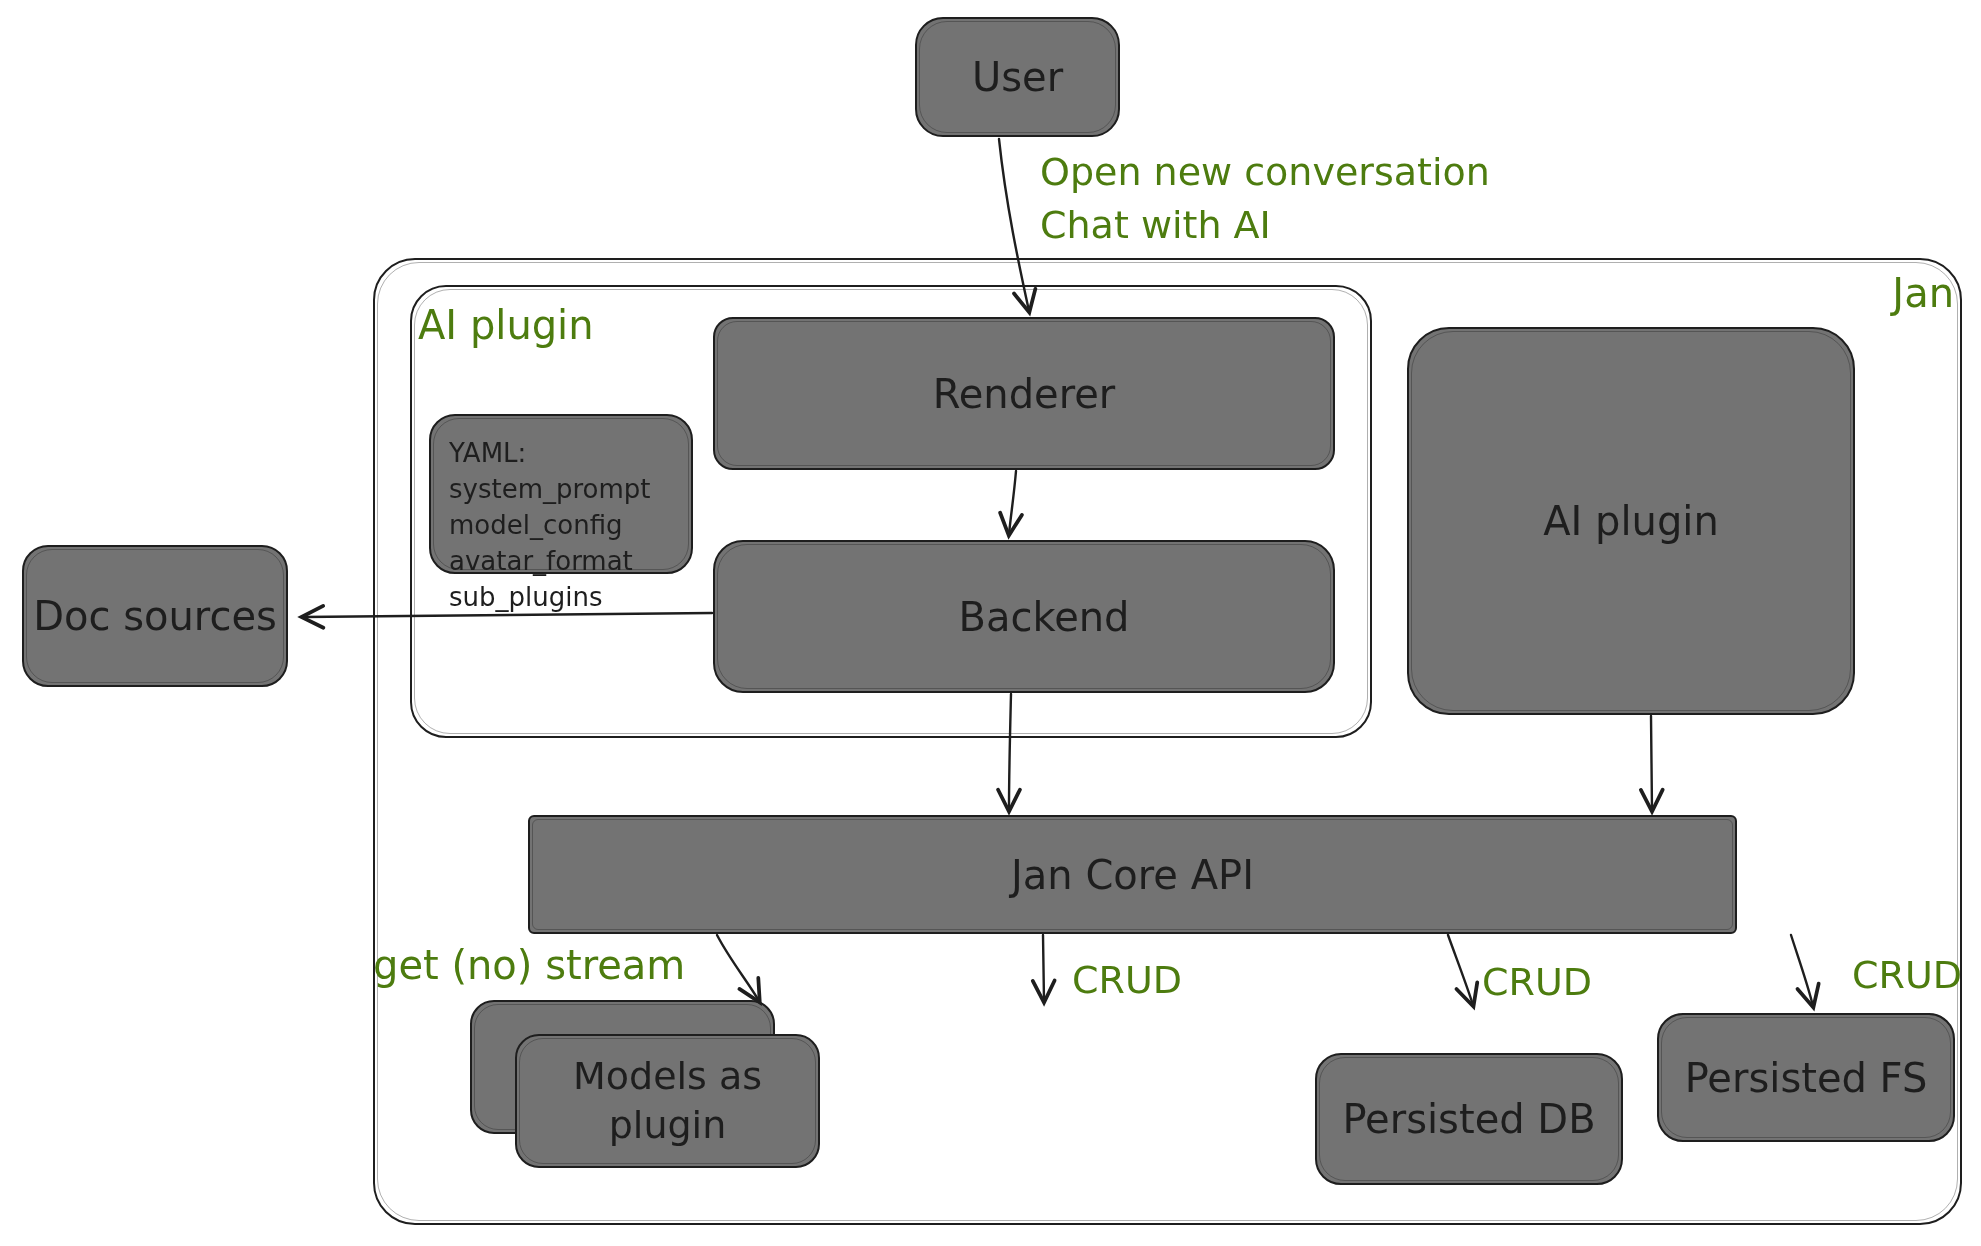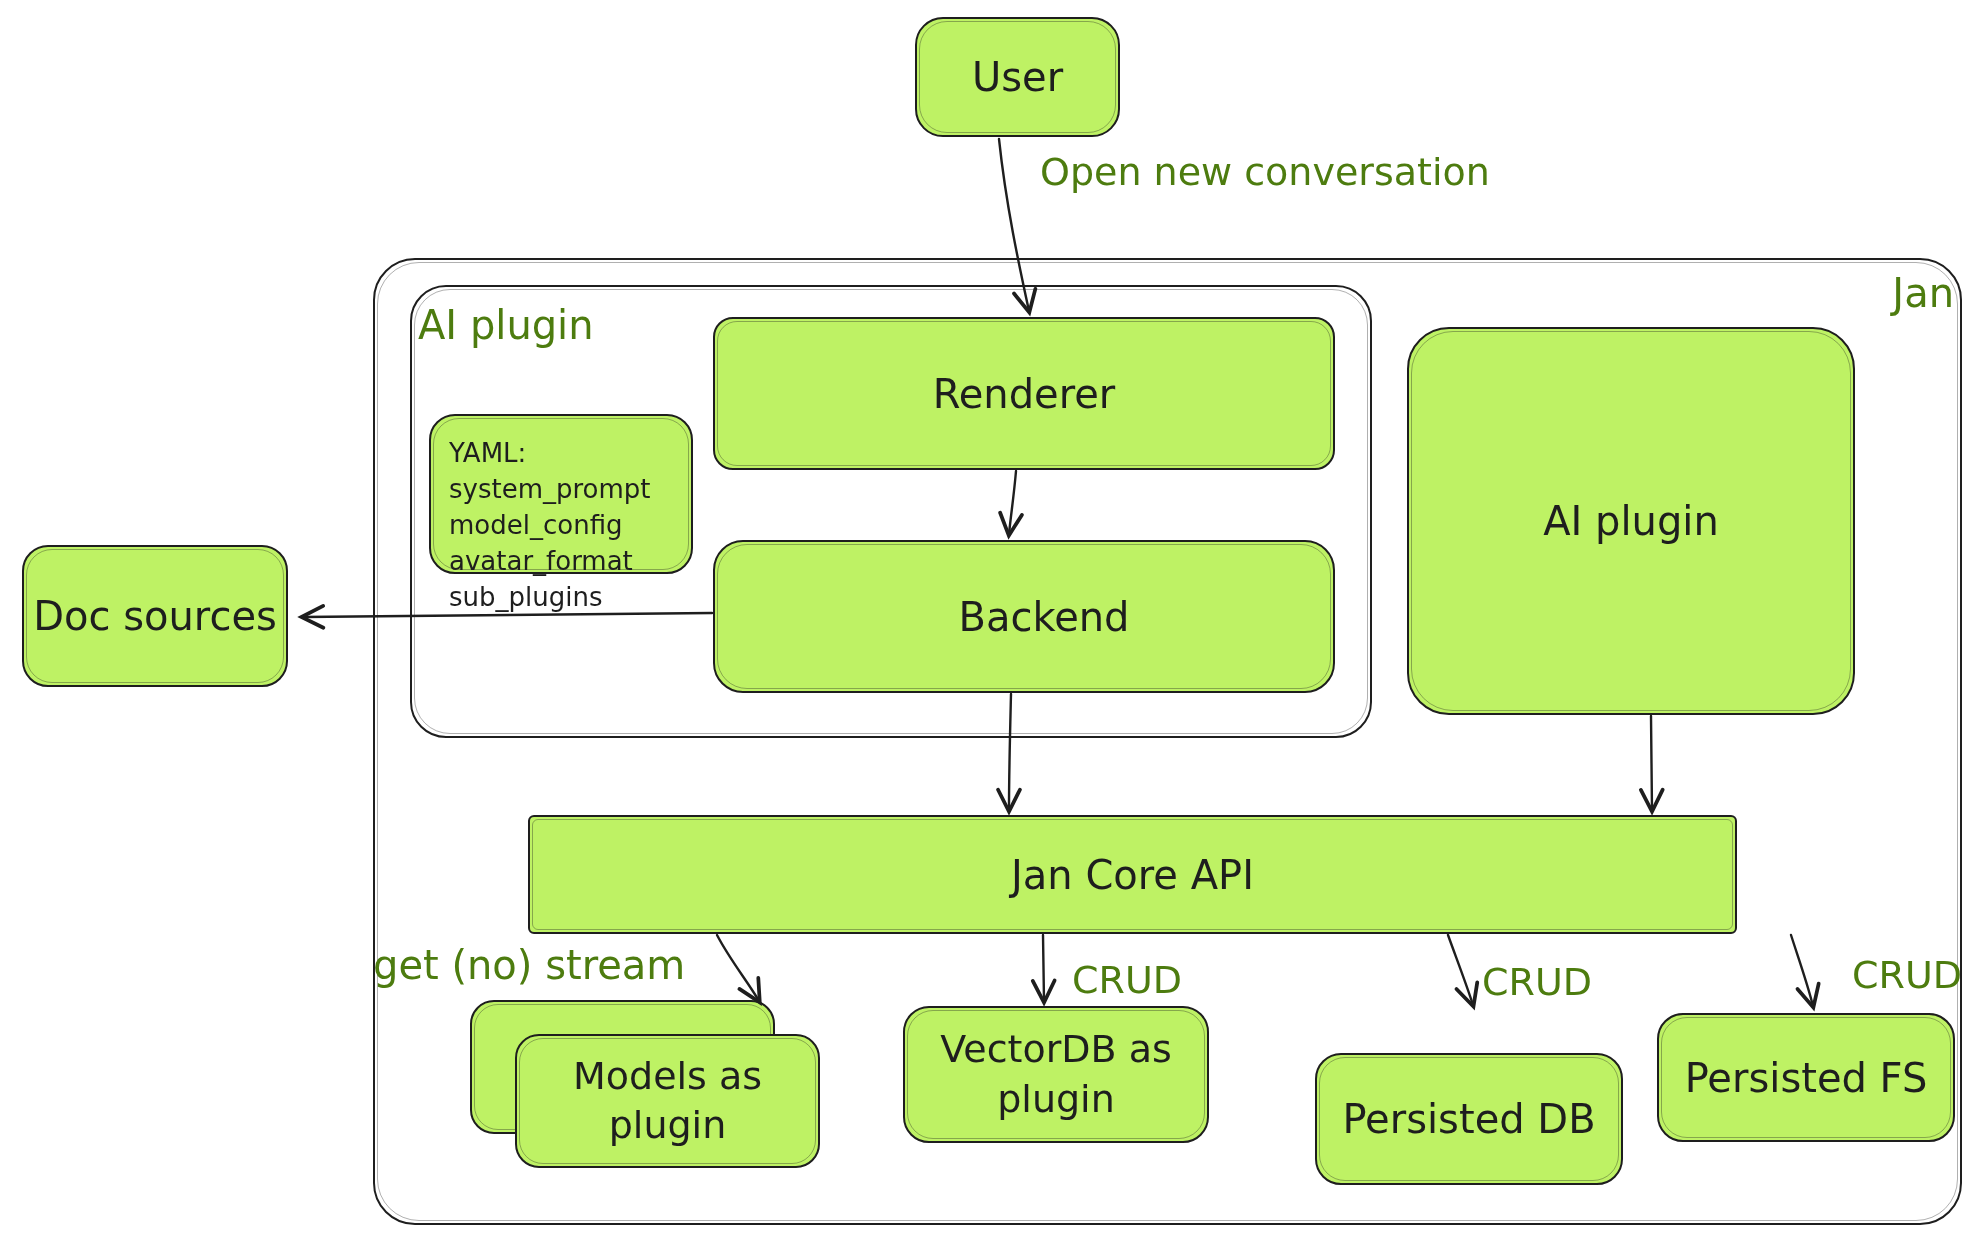--- a/index.html
+++ b/index.html
@@ -8,21 +8,21 @@
     width: 1981px;
     height: 1246px;
     background: #ffffff;
     font-family: "DejaVu Sans", sans-serif;
     color: #1e1e1e;
     overflow: hidden;
   }
   .box {
     position: absolute;
     border: 2.4px solid #1e1e1e;
-    background: #bef264;
+    background: #737373;
     display: flex;
     align-items: center;
     justify-content: center;
     text-align: center;
     box-sizing: border-box;
   }
   
   .sketch::after {
     content: "";
     position: absolute;
@@ -57,20 +57,21 @@
   <div class="label node-text" style="left:1862px; top:268px; width:92px; text-align:right;">Jan</div>
 
   <div class="box container-box sketch" style="left:410px; top:285px; width:962px; height:453px; border-radius:36px;"></div>
   <div class="label node-text" style="left:418px; top:300px;">AI plugin</div>
 
   <div class="box sketch node-text" style="left:915px; top:17px; width:205px; height:120px; border-radius:28px;">
     <span>User</span>
   </div>
 
   <div class="label" style="left:1040px; top:150px; font-size:38px;">Open new conversation</div>
+  <div class="label" style="left:1040px; top:203px; font-size:38px;">Chat with AI</div>
 
   <div class="box sketch node-text" style="left:713px; top:317px; width:622px; height:153px; border-radius:20px;">
     <span>Renderer</span>
   </div>
 
   <div class="box sketch node-text" style="left:713px; top:540px; width:622px; height:153px; border-radius:30px;padding-left:40px;">
     <span>Backend</span>
   </div>
 
   <div class="box sketch small-note" style="left:429px; top:414px; width:264px; height:160px; border-radius:26px; align-items:flex-start; justify-content:flex-start; padding:20px 18px;">
@@ -98,23 +99,20 @@
   <div class="label" style="left:373px; top:942px; font-size:40px;">get (no) stream</div>
   <div class="label" style="left:1072px; top:958px; font-size:38px;">CRUD</div>
   <div class="label" style="left:1482px; top:960px; font-size:38px;">CRUD</div>
   <div class="label" style="left:1852px; top:953px; font-size:38px;">CRUD</div>
 
   <div class="box sketch" style="left:470px; top:1000px; width:305px; height:134px; border-radius:24px;"></div>
   <div class="box sketch" style="left:515px; top:1034px; width:305px; height:134px; border-radius:24px; font-size:38px; line-height:1.3;">
     <span style="display:inline-block; width:230px;">Models as plugin</span>
   </div>
 
-  <div class="box sketch" style="left:903px; top:1006px; width:306px; height:137px; border-radius:26px; font-size:38px; line-height:1.3;">
-    <span style="display:inline-block; width:240px;">VectorDB as plugin</span>
-  </div>
 
   <div class="box sketch node-text" style="left:1315px; top:1010px; width:308px; height:132px; border-radius:26px;margin-top:43px;">
     <span>Persisted DB</span>
   </div>
 
   <div class="box sketch node-text" style="left:1657px; top:1013px; width:298px; height:129px; border-radius:26px;">
     <span>Persisted FS</span>
   </div>
 
   <svg class="edges" width="1981" height="1246" viewBox="0 0 1981 1246">

